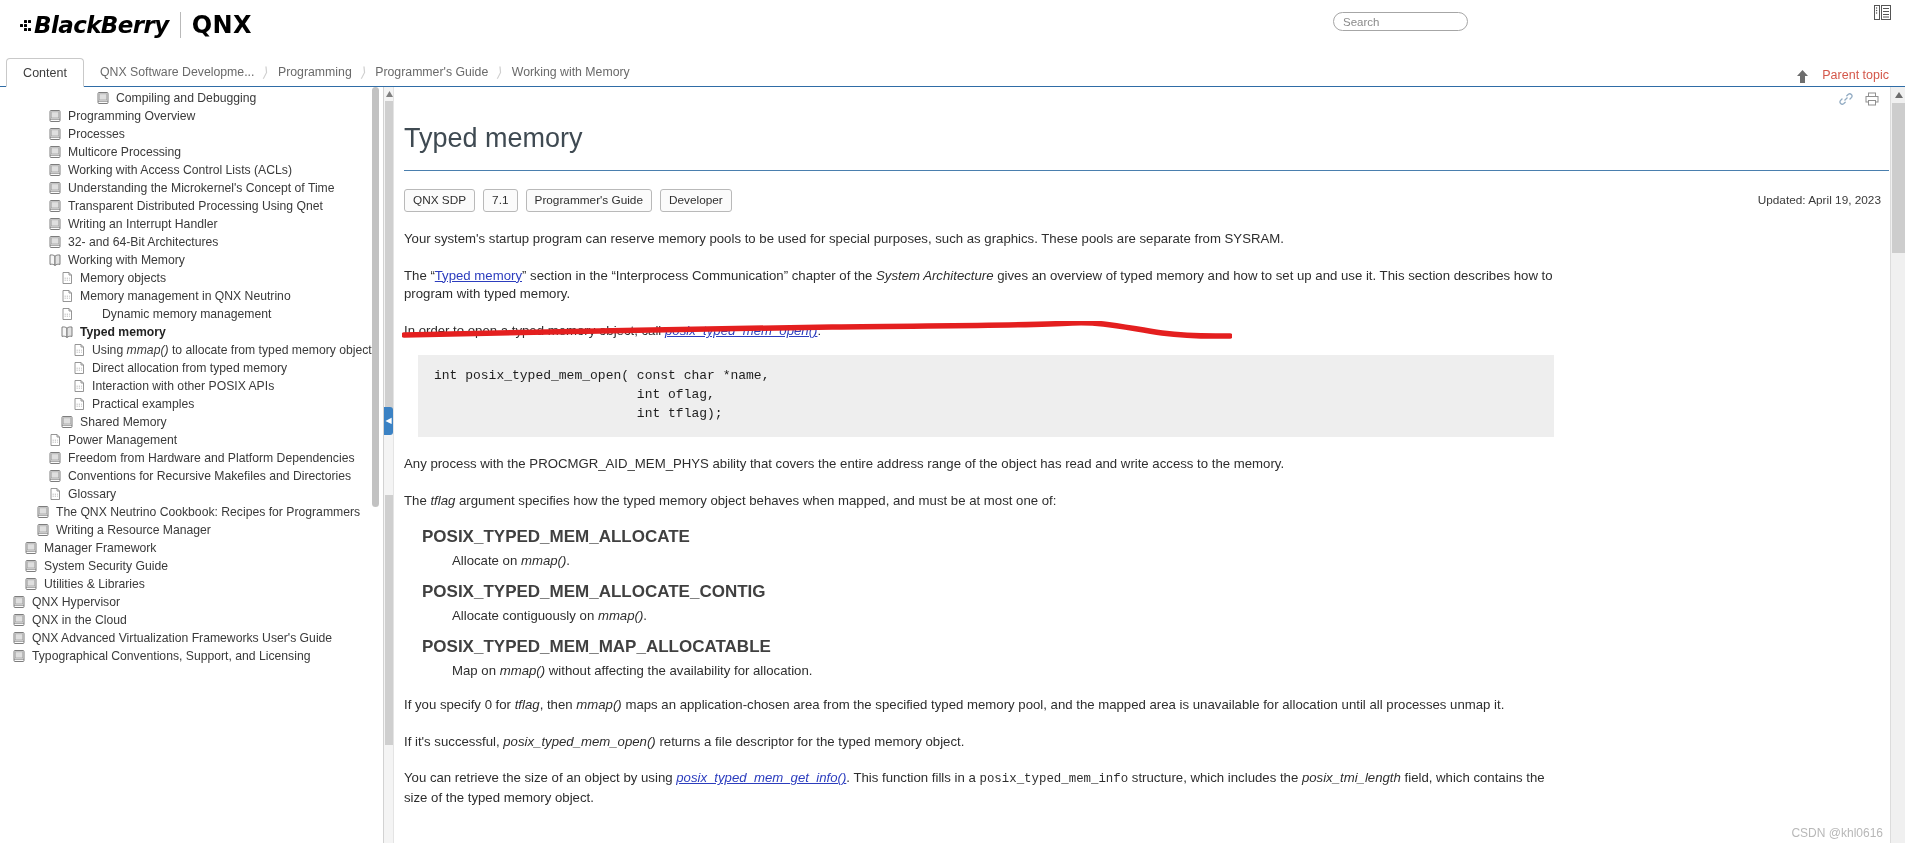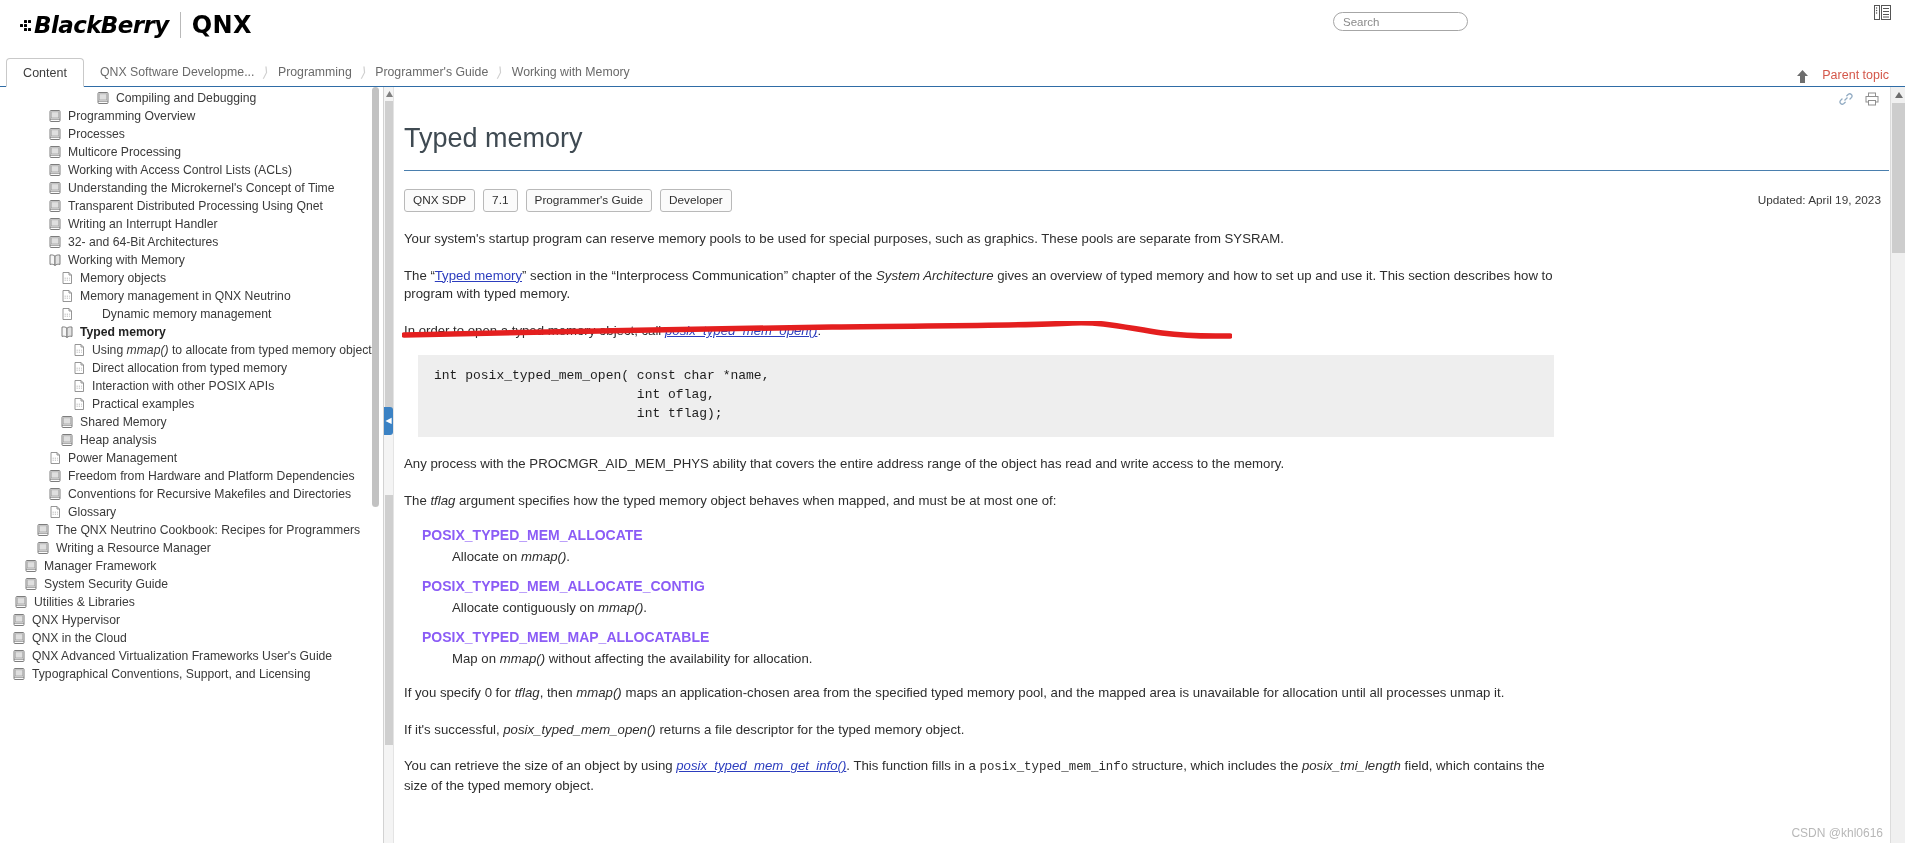--- a/index.html
+++ b/index.html
@@ -283,22 +283,22 @@
     line-height: 1.45;
     color: #1e1e1e;
     white-space: pre;
     max-width: 1136px;
     overflow: hidden;
   }
 
   dl.deflist { margin: 16px 0 0 20px; }
   dl.deflist dt {
     font-weight: bold;
-    font-size: 14px;
-    color: #8b5cf6;
+    font-size: 17px;
+    color: #404040;
     margin-top: 14px;
   }
   dl.deflist dt:first-child { margin-top: 0; }
   dl.deflist dd {
     margin: 6px 0 0 30px;
     font-size: 13.2px;
     color: #2e2e2e;
   }
 
   
@@ -533,28 +533,20 @@
           <span class="lbl">Practical examples</span>
         </div>
         <div class="tnode" style="padding-left: 60px;">
           <span class="ico"><svg width="14" height="14" viewBox="0 0 14 14">
               <rect x="2" y="1.5" width="10" height="11" rx="1" fill="#fbfbfb" stroke="#7d7d7d" stroke-width="1"></rect>
               <rect x="3.2" y="2.8" width="7.6" height="6.2" fill="#dfdfdf" stroke="#9a9a9a" stroke-width="0.7"></rect>
               <line x1="2" y1="10.3" x2="12" y2="10.3" stroke="#7d7d7d" stroke-width="0.8"></line>
             </svg></span>
           <span class="lbl">Shared Memory</span>
         </div>
-        <div class="tnode" style="padding-left: 60px;">
-          <span class="ico"><svg width="14" height="14" viewBox="0 0 14 14">
-              <rect x="2" y="1.5" width="10" height="11" rx="1" fill="#fbfbfb" stroke="#7d7d7d" stroke-width="1"></rect>
-              <rect x="3.2" y="2.8" width="7.6" height="6.2" fill="#dfdfdf" stroke="#9a9a9a" stroke-width="0.7"></rect>
-              <line x1="2" y1="10.3" x2="12" y2="10.3" stroke="#7d7d7d" stroke-width="0.8"></line>
-            </svg></span>
-          <span class="lbl">Heap analysis</span>
-        </div>
         <div class="tnode" style="padding-left: 48px;">
           <span class="ico"><svg width="14" height="14" viewBox="0 0 14 14">
               <path d="M3 1.5 L9 1.5 L11.5 4 L11.5 12.5 L3 12.5 Z" fill="#ffffff" stroke="#8a8a8a" stroke-width="0.9"></path>
               <path d="M9 1.5 L9 4 L11.5 4" fill="none" stroke="#8a8a8a" stroke-width="0.9"></path>
               <line x1="4.6" y1="7.2" x2="9.9" y2="7.2" stroke="#a7a7a7" stroke-width="0.8" stroke-dasharray="1.2 1"></line>
               <line x1="4.6" y1="9.2" x2="9.9" y2="9.2" stroke="#a7a7a7" stroke-width="0.8" stroke-dasharray="1.2 1"></line>
             </svg></span>
           <span class="lbl">Power Management</span>
         </div>
         <div class="tnode" style="padding-left: 48px;">
@@ -607,21 +599,21 @@
           <span class="lbl">Manager Framework</span>
         </div>
         <div class="tnode" style="padding-left: 24px;">
           <span class="ico"><svg width="14" height="14" viewBox="0 0 14 14">
               <rect x="2" y="1.5" width="10" height="11" rx="1" fill="#fbfbfb" stroke="#7d7d7d" stroke-width="1"></rect>
               <rect x="3.2" y="2.8" width="7.6" height="6.2" fill="#dfdfdf" stroke="#9a9a9a" stroke-width="0.7"></rect>
               <line x1="2" y1="10.3" x2="12" y2="10.3" stroke="#7d7d7d" stroke-width="0.8"></line>
             </svg></span>
           <span class="lbl">System Security Guide</span>
         </div>
-        <div class="tnode" style="padding-left: 14px;">
+        <div class="tnode" style="padding-left: 24px;">
           <span class="ico"><svg width="14" height="14" viewBox="0 0 14 14">
               <rect x="2" y="1.5" width="10" height="11" rx="1" fill="#fbfbfb" stroke="#7d7d7d" stroke-width="1"></rect>
               <rect x="3.2" y="2.8" width="7.6" height="6.2" fill="#dfdfdf" stroke="#9a9a9a" stroke-width="0.7"></rect>
               <line x1="2" y1="10.3" x2="12" y2="10.3" stroke="#7d7d7d" stroke-width="0.8"></line>
             </svg></span>
           <span class="lbl">Utilities &amp; Libraries</span>
         </div>
         <div class="tnode" style="padding-left: 12px;">
           <span class="ico"><svg width="14" height="14" viewBox="0 0 14 14">
               <rect x="2" y="1.5" width="10" height="11" rx="1" fill="#fbfbfb" stroke="#7d7d7d" stroke-width="1"></rect>

